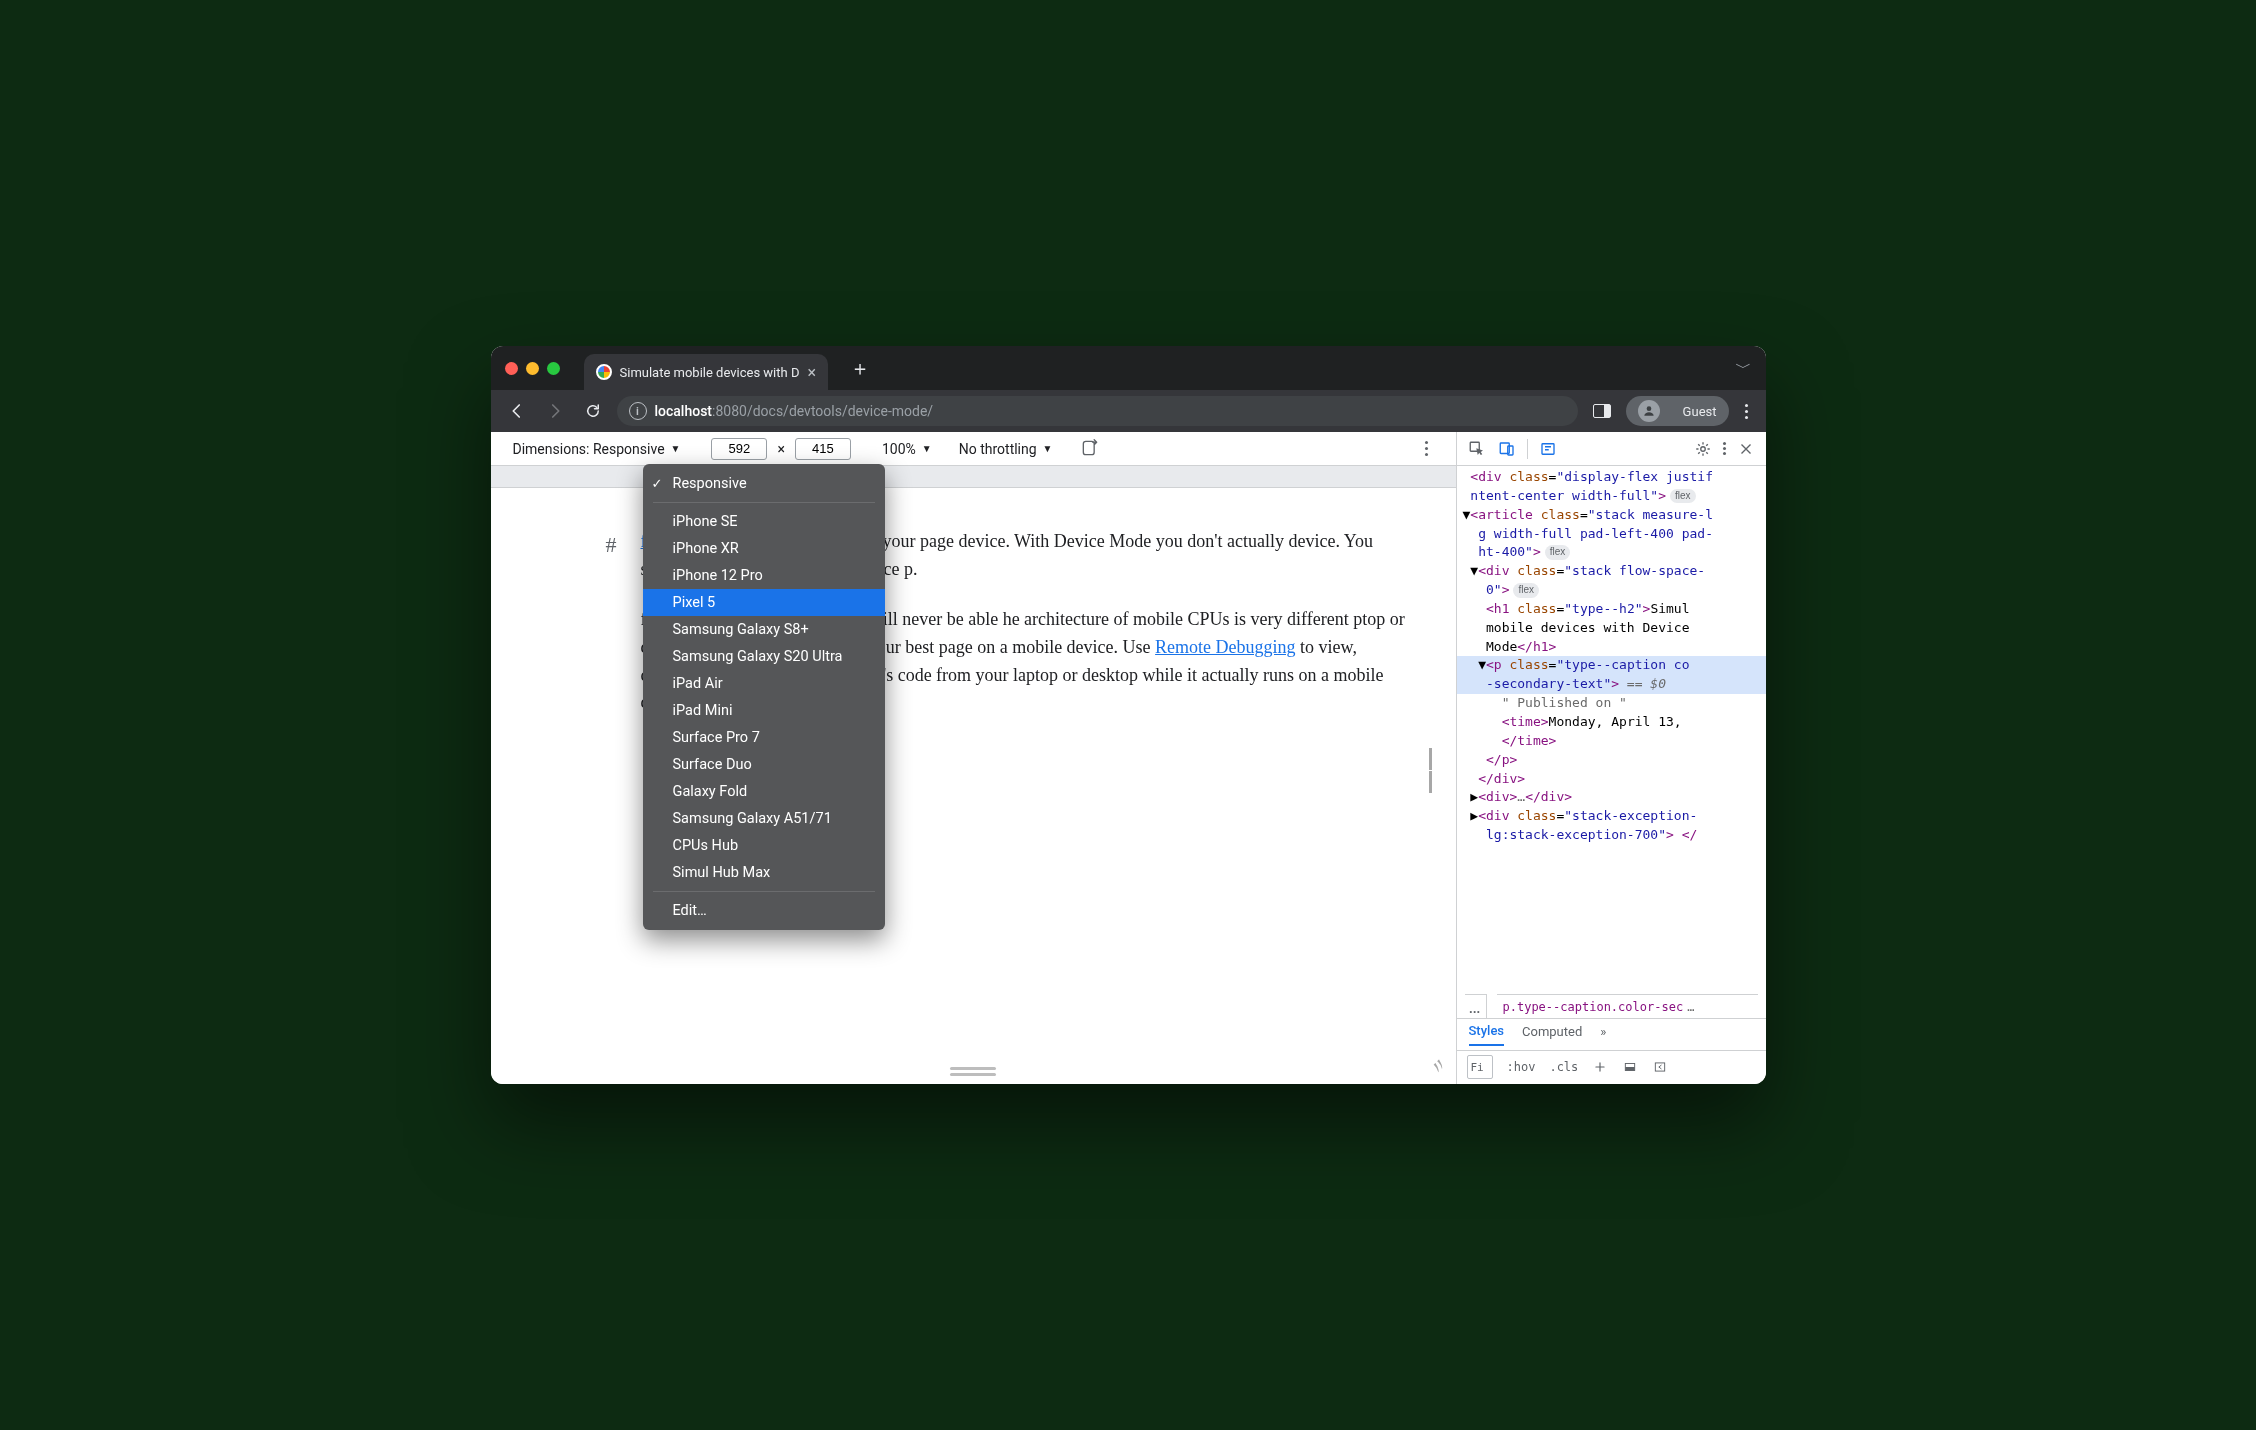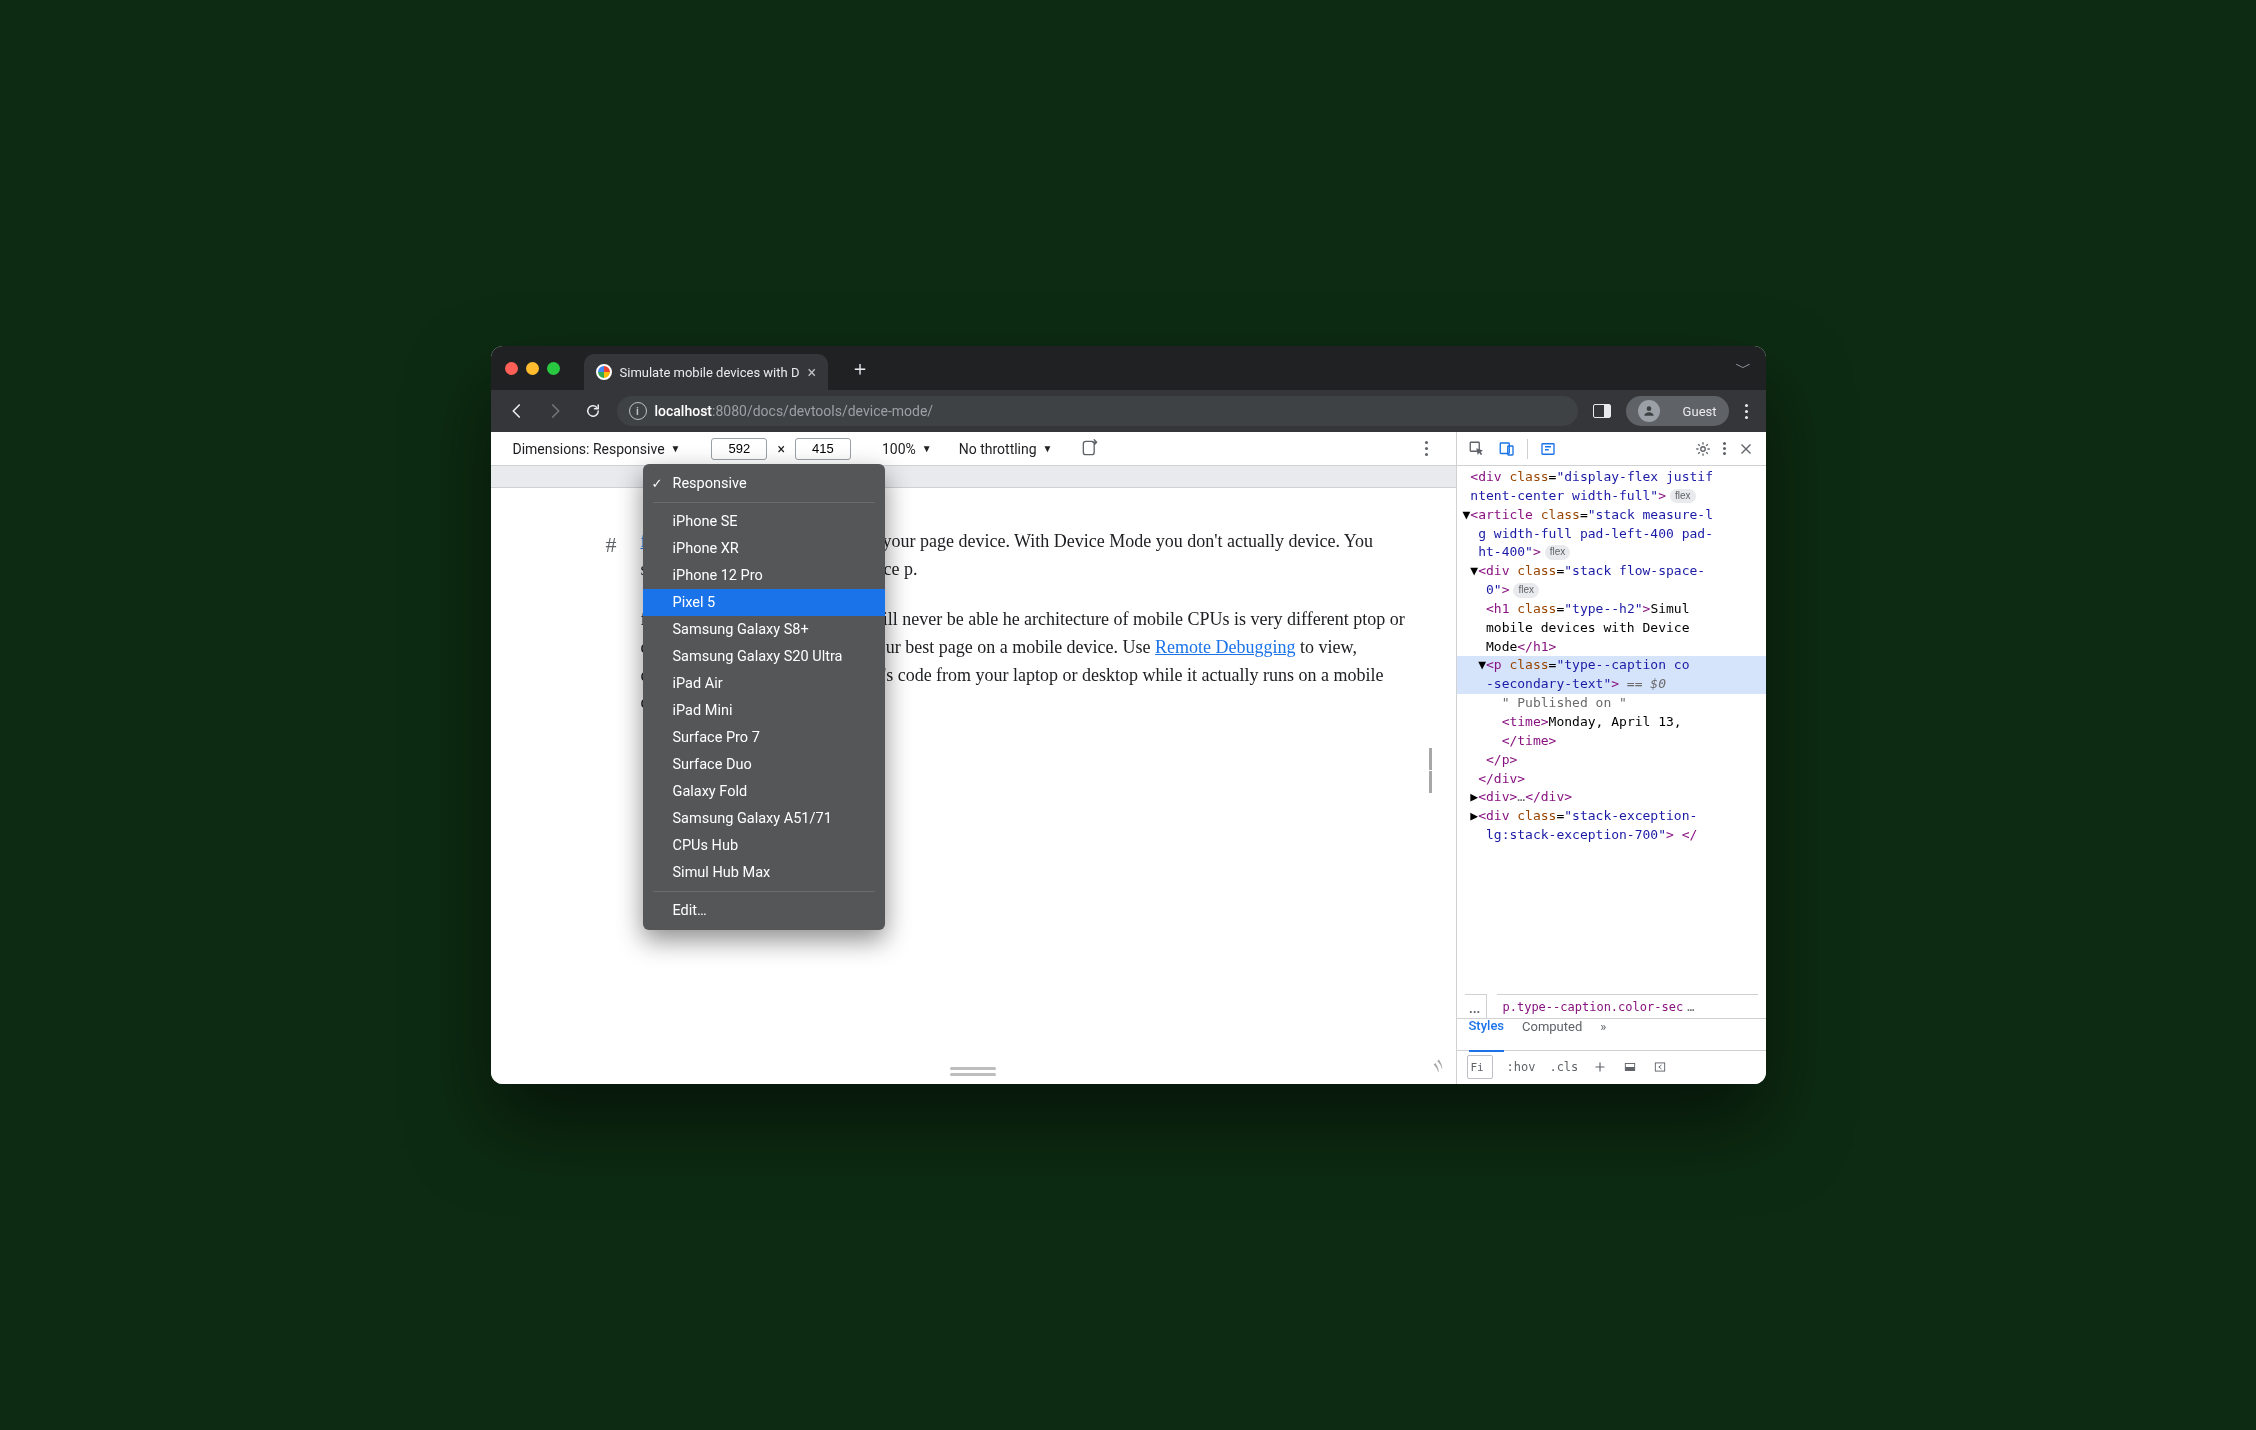--- a/index.html
+++ b/index.html
@@ -126,21 +126,21 @@
   .elements{flex:1;overflow:hidden;font-family:Menlo,Consolas,monospace;font-size:13px;line-height:1.45;padding:2px 0;}
   .elements .ln{white-space:pre;padding:0 6px;}
   .elements .ln.sel{background:#d5e4fb;}
   .t{color:var(--code-tag);} .a{color:var(--code-attr);} .v{color:var(--code-val);} .g{color:var(--code-gray);} .eq{color:var(--code-gray);font-style:italic;} .k{color:#000;}
   .badge{display:inline-block;background:#e8eaed;color:#5f6368;font-size:10px;padding:0 5px;border-radius:8px;margin-left:4px;font-family:-apple-system,sans-serif;vertical-align:1px;}
   .ovf{position:absolute;left:8px;bottom:66px;width:22px;height:24px;display:flex;align-items:center;justify-content:center;color:#5f6368;border-top:1px solid var(--devtools-border);border-right:1px solid var(--devtools-border);background:#fff;font-size:18px;letter-spacing:1px;}
   .breadcrumb{position:absolute;left:40px;right:8px;bottom:66px;height:24px;border-top:1px solid var(--devtools-border);display:flex;align-items:center;padding:0 6px;font-family:Menlo,Consolas,monospace;font-size:12px;gap:4px;white-space:nowrap;overflow:hidden;}
   .breadcrumb .sel{color:var(--code-tag);}
   .styles-pane{position:absolute;left:0;right:0;bottom:0;height:66px;border-top:1px solid var(--devtools-border);display:flex;flex-direction:column;}
   .styles-tabs{display:flex;align-items:center;gap:18px;padding:0 12px;height:32px;border-bottom:1px solid var(--devtools-border);font-size:13px;}
-  .styles-tabs .tab-i{color:#5f6368;cursor:pointer;padding-bottom:17px;}
+  .styles-tabs .tab-i{color:#5f6368;cursor:pointer;padding-bottom:6px;}
   .styles-tabs .tab-i.act{color:#1a73e8;border-bottom:2px solid #1a73e8;font-weight:500;}
   .styles-row{display:flex;align-items:center;gap:14px;padding:0 10px;height:32px;font-size:12px;color:#5f6368;font-family:Menlo,Consolas,monospace;}
   .filter-box{width:26px;height:20px;border:1px solid #bdc1c6;border-radius:2px;font-size:11px;display:flex;align-items:center;padding:11px 3px;overflow:hidden;}
   .mini-ico{width:16px;height:16px;display:flex;align-items:center;justify-content:center;}
 </style>
 </head>
 <body>
 
 <div class="window">
 

